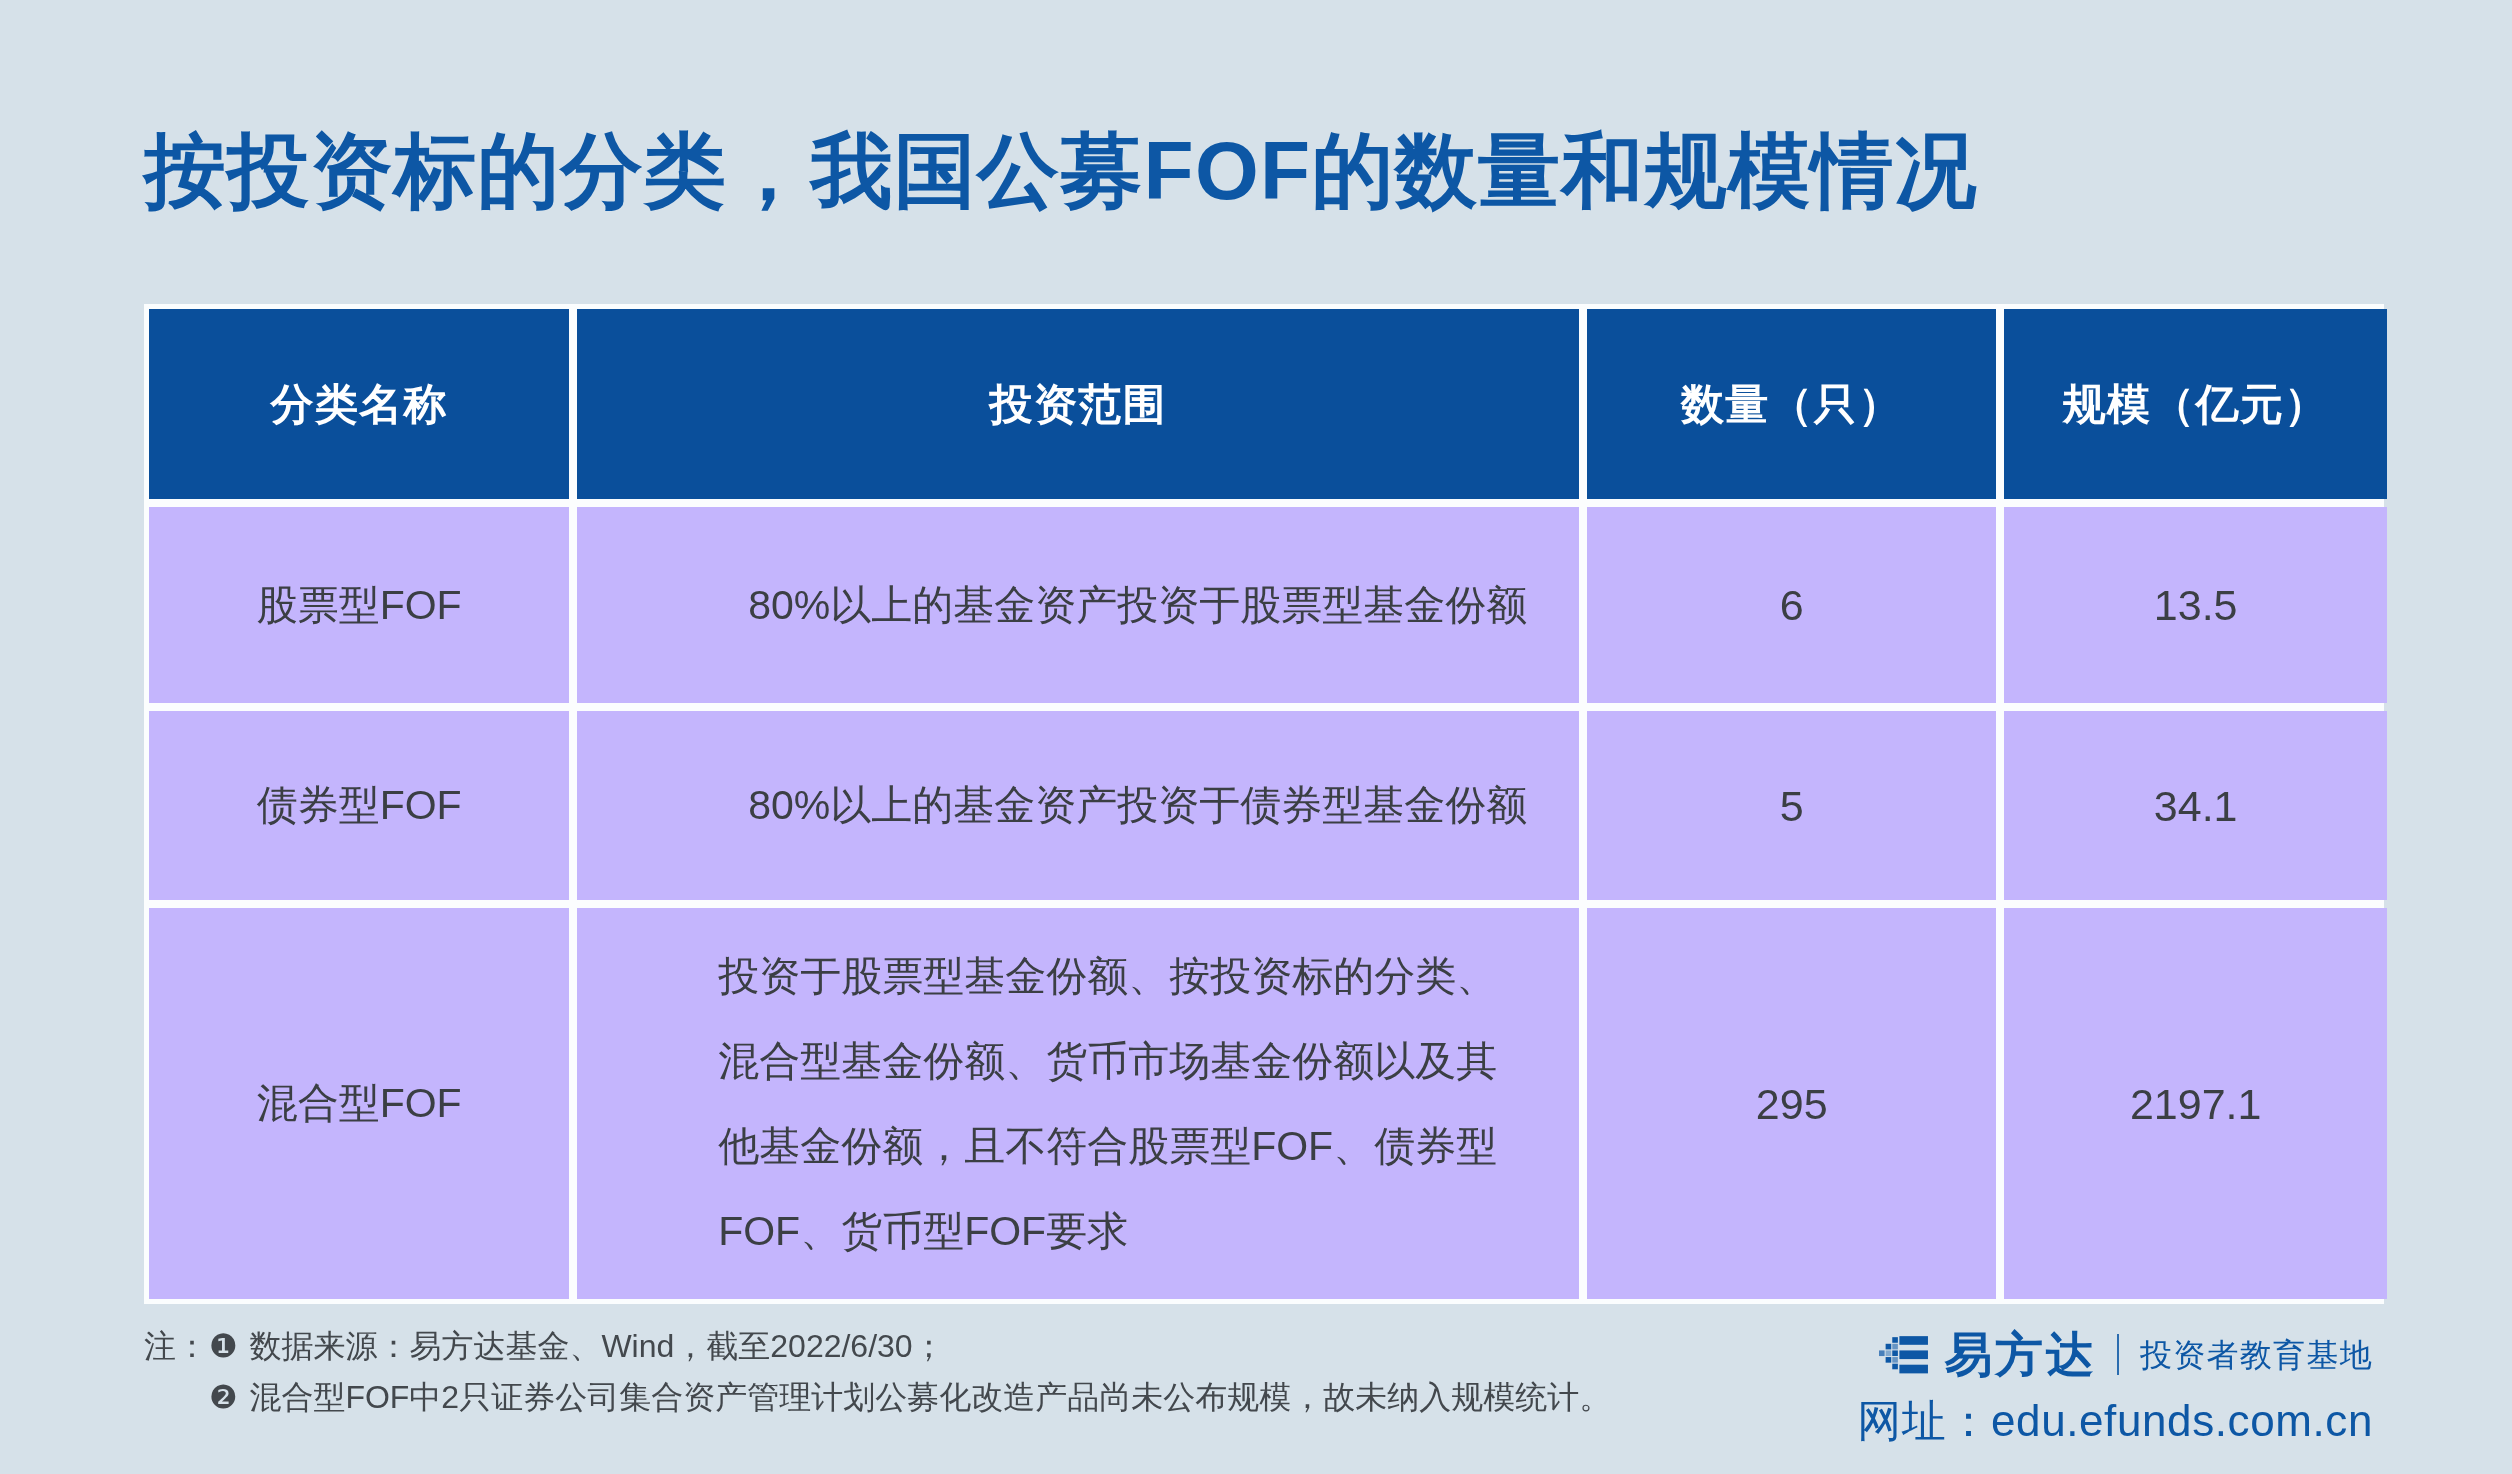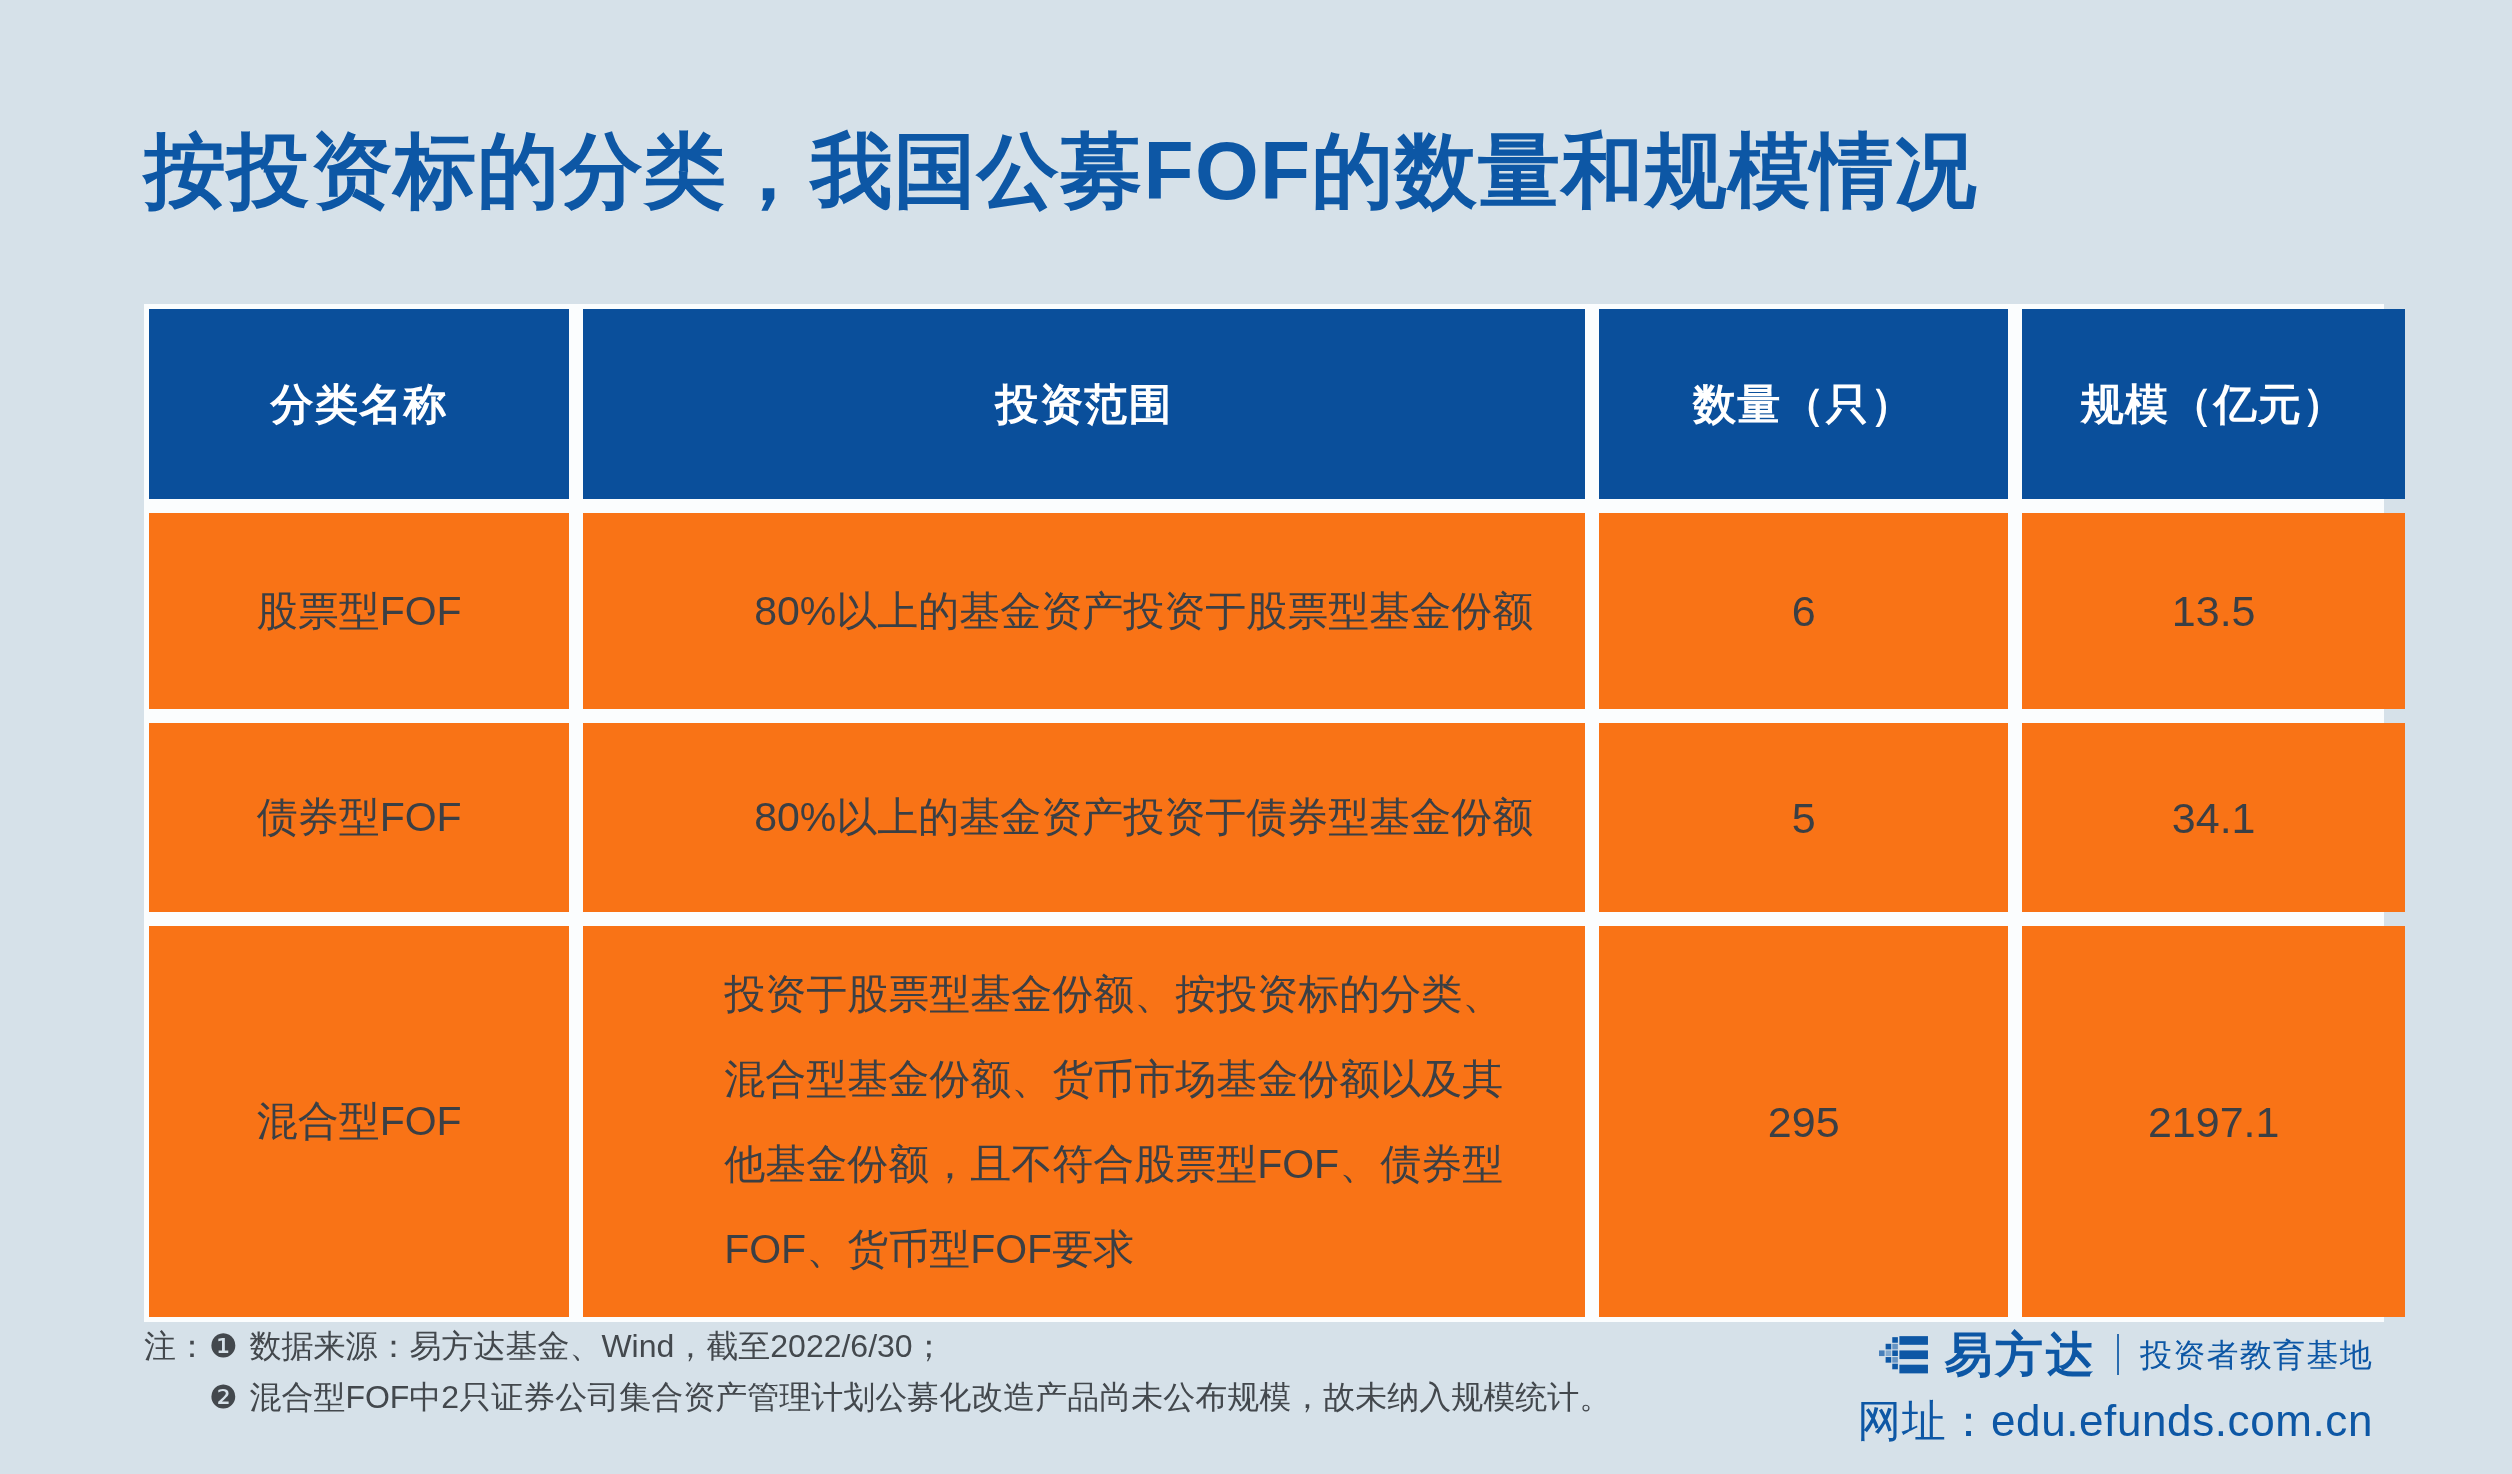--- a/index.html
+++ b/index.html
@@ -32,25 +32,25 @@
     position: absolute;
     left: 144px;
     top: 304px;
     width: 2240px;
     box-sizing: border-box;
     background: #fbfdfe;
     padding: 5.2px;
     display: grid;
     grid-template-columns: 420px 1002px 409px 383px;
     grid-template-rows: 190px 196px 189px 391px;
-    gap: 14px;
+    gap: 8px;
   }
 
   .cell {
-    background: #f97316;
+    background: #c4b5fd;
     display: flex;
     align-items: center;
     justify-content: center;
     font-size: 41px;
     line-height: 1.35;
     color: #3b3f44;
   }
   .cell.header {
     background: #0a4f9b;
     color: #ffffff;

